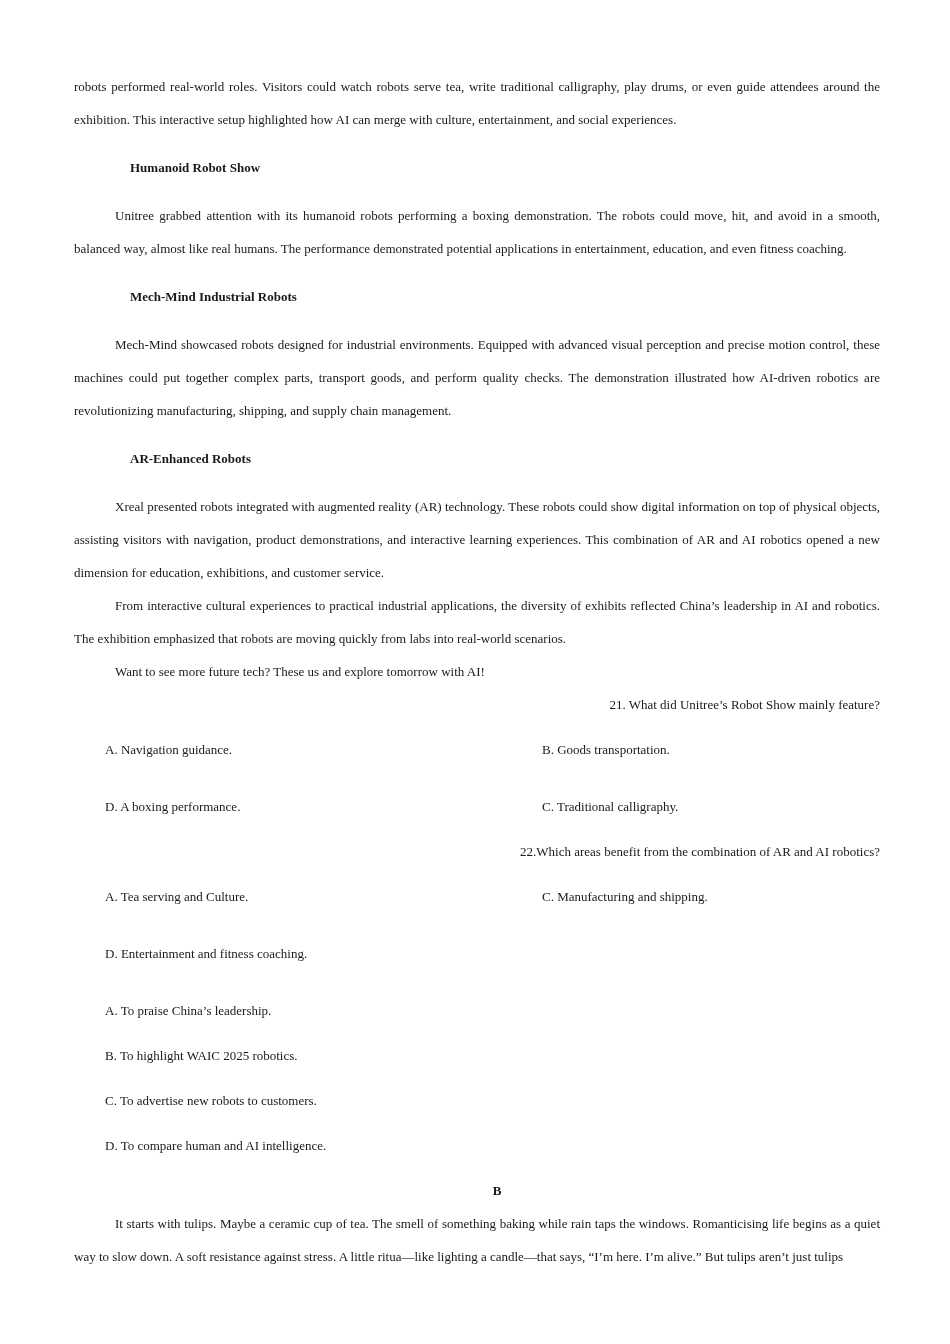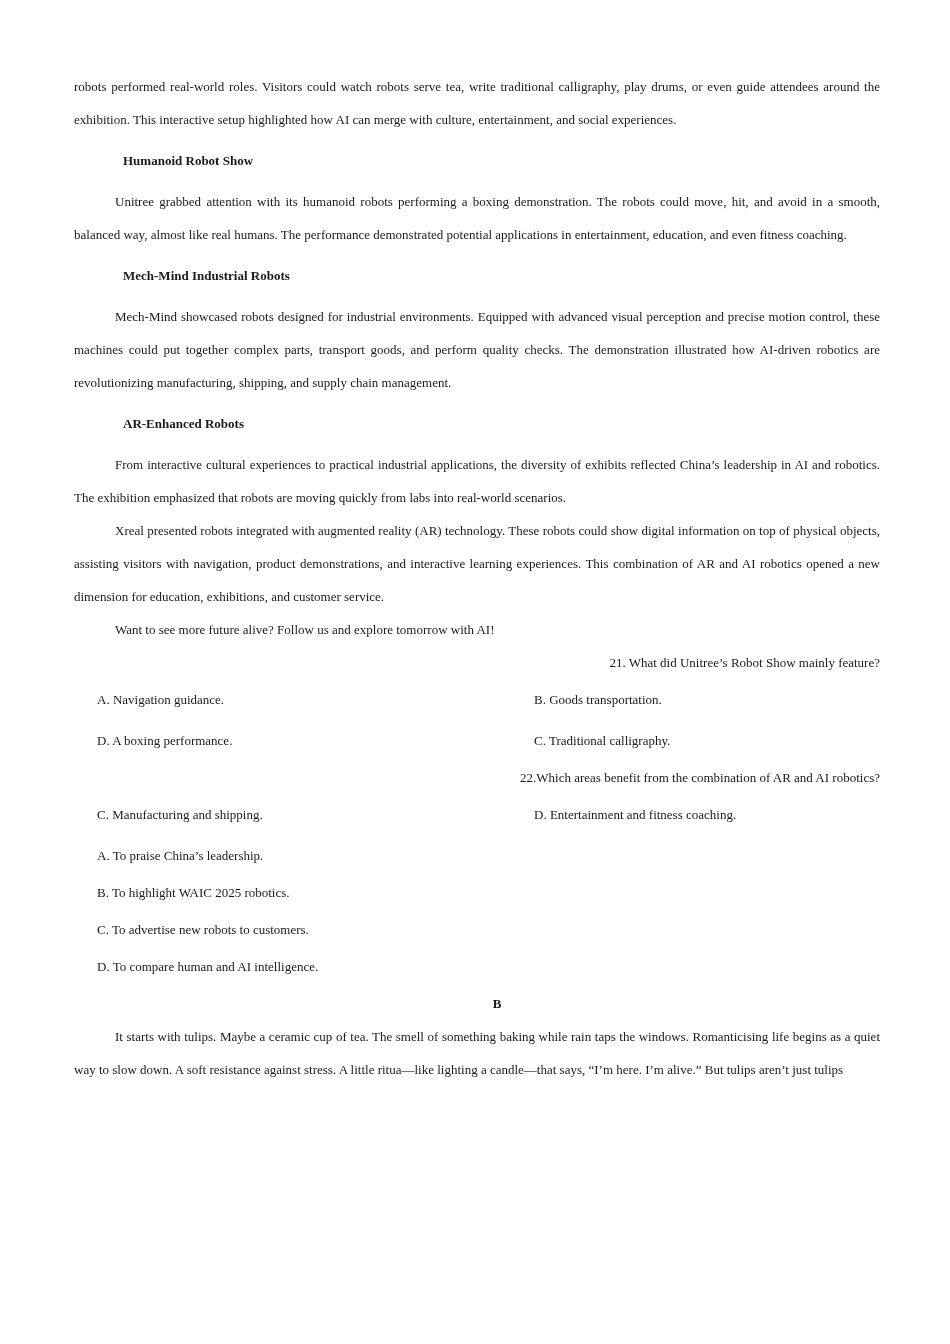--- a/index.html
+++ b/index.html
@@ -5,60 +5,61 @@
     html, body { margin: 0; padding: 0; background: #ffffff; }
     body {
       width: 950px; height: 1344px; overflow: hidden;
       font-family: "Liberation Serif", "DejaVu Serif", serif;
       color: #1a1a1a;
     }
     .page { position: relative; width: 950px; height: 1344px; }
     .content { position: absolute; left: 74px; top: 70px; width: 806px; font-size: 13px; line-height: 33px; }
     .para { margin: 0; text-align: justify; text-align-last: left; }
     .indent { text-indent: 41px; }
-    .heading { margin: 8px; padding-left: 41px; font-weight: bold; }
+    .heading { margin: 15px; padding-left: 41px; font-weight: bold; }
     .question { margin: 0; text-align: right; }
     .opts { display: grid; grid-template-columns: 437px 369px; padding-left: 19px; }
     .opts-single { padding-left: 19px; }
-    .opt { margin: 4px; white-space: nowrap; }
+    .opt { margin: 12px; white-space: nowrap; }
     .section-label { text-align: center; font-weight: bold; margin: 0; padding-left: 40px; }
   </style>
 </head>
 <body>
 
 <div class="page">
   <div class="content">
 
     <p class="para">robots performed real-world roles. Visitors could watch robots serve tea, write traditional calligraphy, play drums, or even guide attendees around the exhibition. This interactive setup highlighted how AI can merge with culture, entertainment, and social experiences.</p>
 
     <p class="heading">Humanoid Robot Show</p>
     <p class="para indent">Unitree grabbed attention with its humanoid robots performing a boxing demonstration. The robots could move, hit, and avoid in a smooth, balanced way, almost like real humans. The performance demonstrated potential applications in entertainment, education, and even fitness coaching.</p>
 
     <p class="heading">Mech-Mind Industrial Robots</p>
     <p class="para indent">Mech-Mind showcased robots designed for industrial environments. Equipped with advanced visual perception and precise motion control, these machines could put together complex parts, transport goods, and perform quality checks. The demonstration illustrated how AI-driven robotics are revolutionizing manufacturing, shipping, and supply chain management.</p>
 
     <p class="heading">AR-Enhanced Robots</p>
+    <p class="para indent">Xreal presented robots integrated with augmented reality (AR) technology. These robots could show digital information on top of physical objects, assisting visitors with navigation, product demonstrations, and interactive learning experiences. This combination of AR and AI robotics opened a new dimension for education, exhibitions, and customer service.</p>
+
     <p class="para indent">From interactive cultural experiences to practical industrial applications, the diversity of exhibits reflected China’s leadership in AI and robotics. The exhibition emphasized that robots are moving quickly from labs into real-world scenarios.</p>
-
-    <p class="para indent">Xreal presented robots integrated with augmented reality (AR) technology. These robots could show digital information on top of physical objects, assisting visitors with navigation, product demonstrations, and interactive learning experiences. This combination of AR and AI robotics opened a new dimension for education, exhibitions, and customer service.</p>
-    <p class="para indent">Want to see more future alive? Follow us and explore tomorrow with AI!</p>
+    <p class="para indent">Want to see more future tech? These us and explore tomorrow with AI!</p>
 
     <div>
       <p class="question">21. What did Unitree’s Robot Show mainly feature?</p>
       <div class="opts">
         <p class="opt">A. Navigation guidance.</p>
         <p class="opt">B. Goods transportation.</p>
         <p class="opt">D. A boxing performance.</p>
         <p class="opt">C. Traditional calligraphy.</p>
       </div>
     </div>
 
     <div>
       <p class="question">22.Which areas benefit from the combination of AR and AI robotics?</p>
       <div class="opts">
+        <p class="opt">A. Tea serving and Culture.</p>
         <p class="opt">C. Manufacturing and shipping.</p>
         <p class="opt">D. Entertainment and fitness coaching.</p>
       </div>
     </div>
 
     <div>
       <div class="opts-single">
         <p class="opt">A. To praise China’s leadership.</p>
         <p class="opt">B. To highlight WAIC 2025 robotics.</p>
         <p class="opt">C. To advertise new robots to customers.</p>

